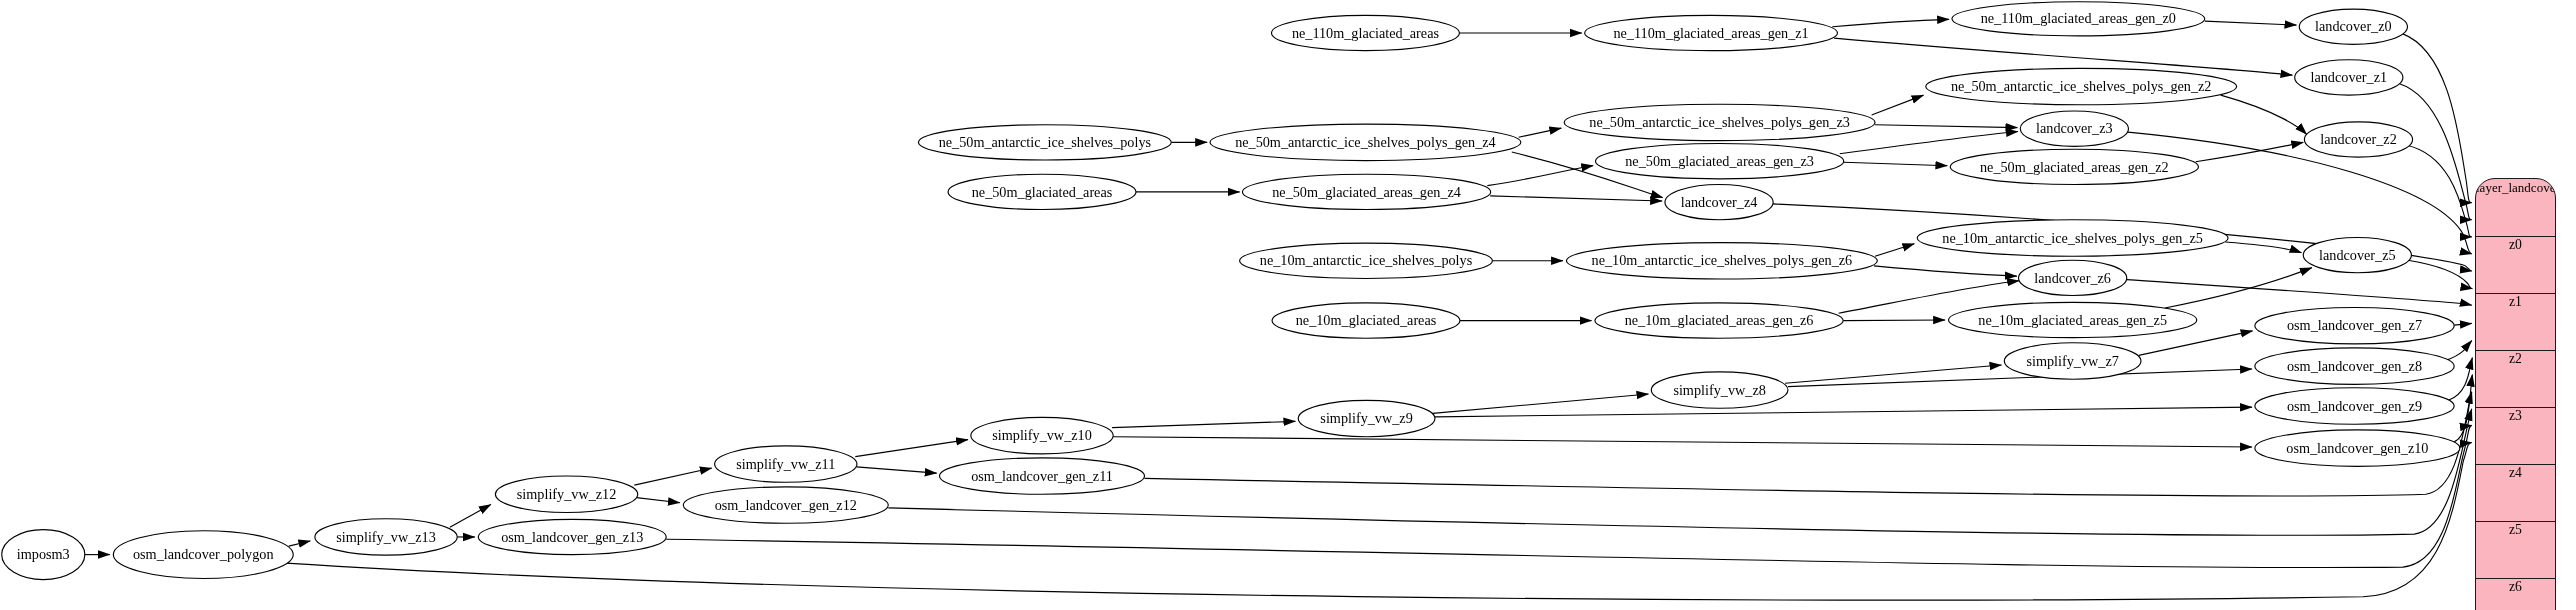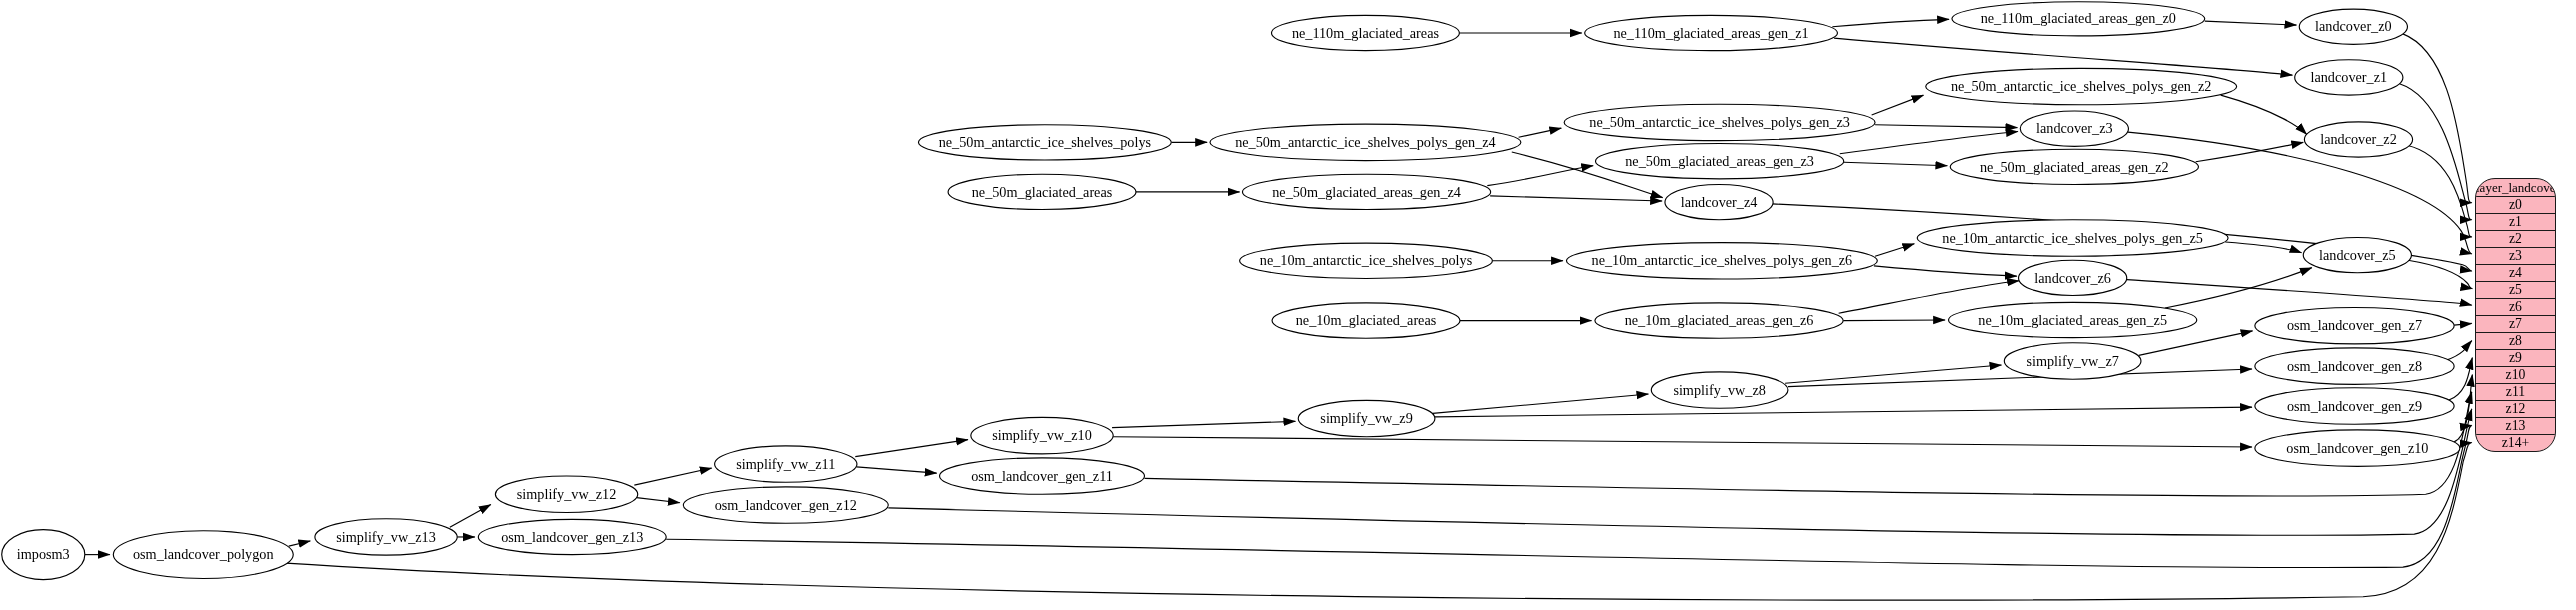--- a/index.html
+++ b/index.html
@@ -5,21 +5,21 @@
   html,body{margin:0;padding:0;background:#ffffff;width:2576px;height:611px;overflow:hidden;}
   #canvas-wrap{position:relative;width:2576px;height:611px;font-family:"Liberation Serif","DejaVu Serif",serif;}
   svg#graph{position:absolute;left:0;top:0;}
   .node-ellipse{fill:#ffffff;stroke:#000000;stroke-width:2px;}
   .node-label{font-family:"Liberation Serif","DejaVu Serif",serif;font-size:25px;fill:#000000;text-anchor:middle;}
   .edge-path{fill:none;stroke:#000000;stroke-width:2px;}
   #zoom-table{position:absolute;left:2475px;top:178px;width:81px;box-sizing:border-box;
     background:#fbb5be;border:1.1px solid #1a1a1a;border-radius:20px;overflow:hidden;}
   .zt-header{height:17px;line-height:17px;text-align:center;font-size:13px;color:#000;box-sizing:border-box;}
   .zt-row{height:17px;line-height:16px;text-align:center;font-size:13.7px;color:#000;
-    border-top:1.1px solid #1a1a1a;box-sizing:border-box;}
+    border-top:1.1px solid #1a1a1a;box-sizing:border-box;margin-top:40px;}
 </style>
 </head>
 <body>
 
 <div id="canvas-wrap">
   <svg id="graph" width="2576" height="611" viewBox="0 0 4524 1073">
     <defs>
       <marker id="arrow" markerUnits="userSpaceOnUse" markerWidth="24" markerHeight="18" refX="21" refY="9" orient="auto">
         <path d="M0,1.5 L22,9 L0,16.5 Z" fill="#000000"></path>
       </marker>

